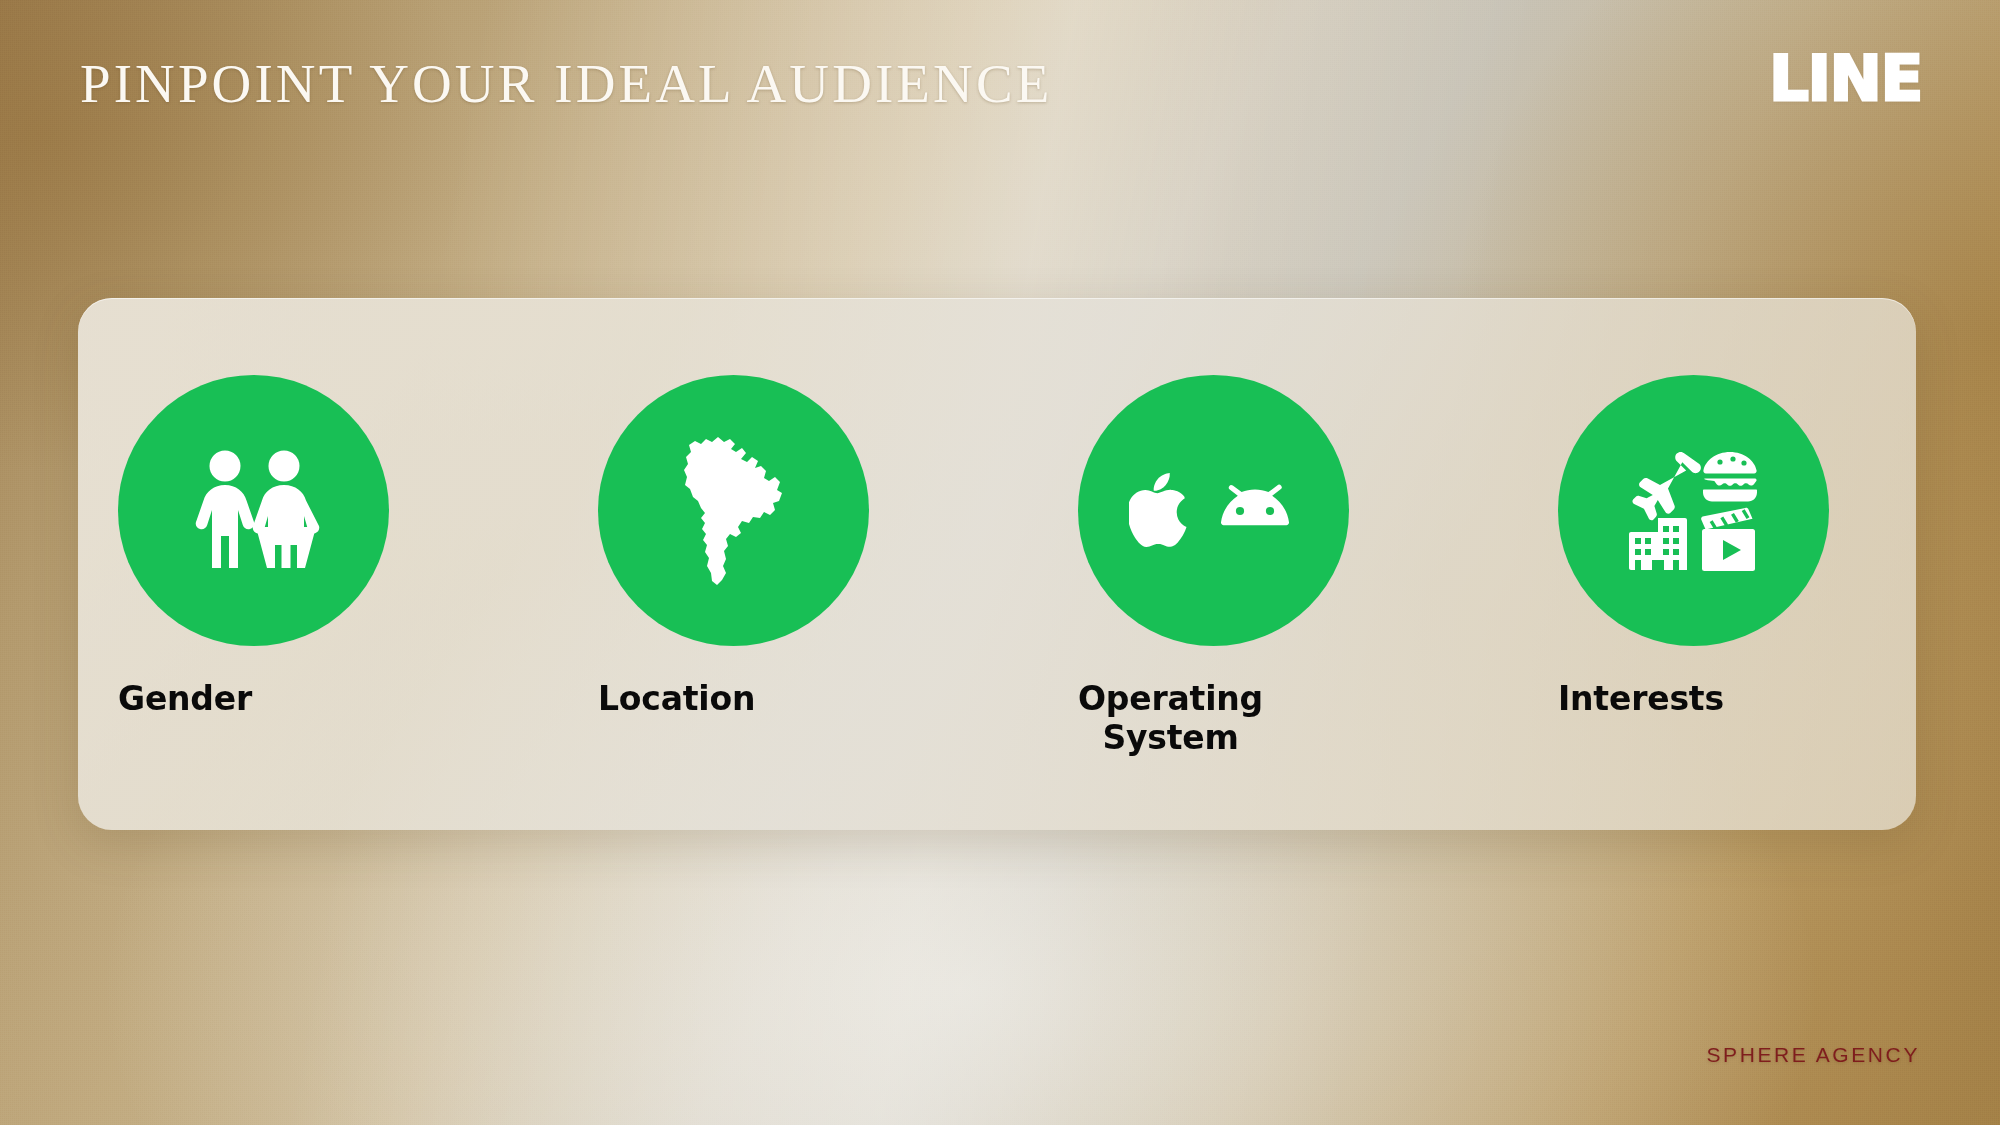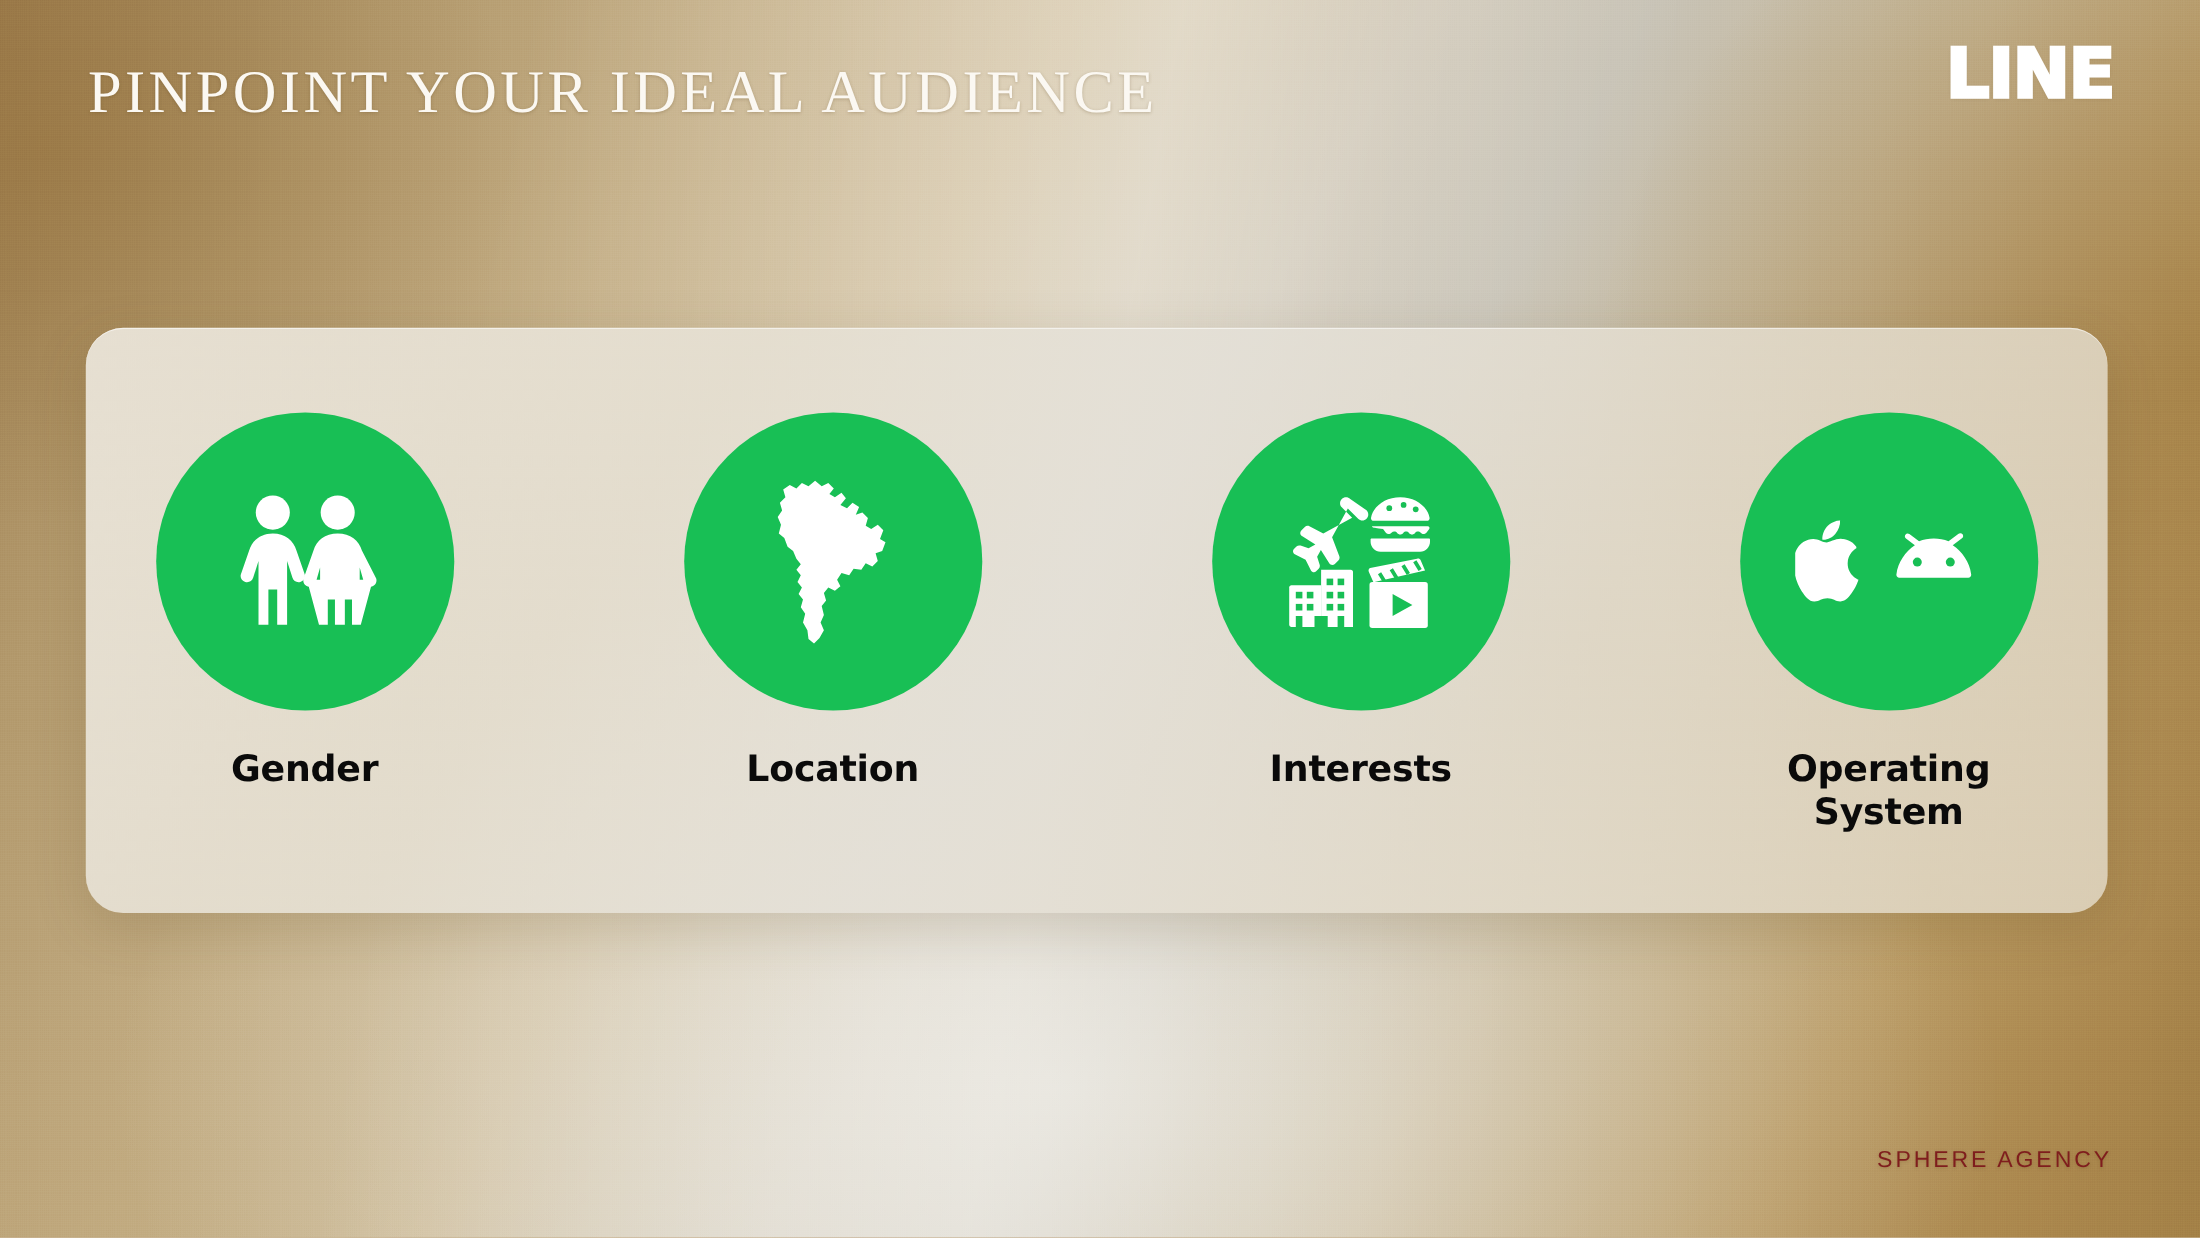--- a/index.html
+++ b/index.html
@@ -72,21 +72,21 @@
 
   
   #title{
     position:absolute; left:80px; top:52px;
     font-family:"Liberation Serif","DejaVu Serif",serif;
     font-size:55px; font-weight:400; color:#fbf8f2;
     letter-spacing:3.1px; white-space:nowrap;
     text-shadow:0 1px 3px rgba(90,65,25,.28);
   }
   #line-logo{
-    position:absolute; right:78px; top:36px;
+    position:absolute; right:78px; top:48px;
     font-family:"DejaVu Sans","Liberation Sans",sans-serif;
     font-weight:700; font-size:62px; color:#ffffff;
     letter-spacing:-1px; line-height:1;
     -webkit-text-stroke:3px #ffffff;
     text-shadow:0 1px 4px rgba(90,65,25,.20);
   }
 
   
   #panel{
     position:absolute;
@@ -103,21 +103,21 @@
   }
 
   
   #items{
     position:absolute; left:0; top:0; width:100%; height:100%;
     display:flex; align-items:flex-start; justify-content:space-between;
     padding:77px 40px 0 40px;
   }
   .item{
     width:318px;
-    display:flex; flex-direction:column; align-items:center;
+    display:flex; flex-direction:column; align-items:flex-start;
   }
   .circle{
     width:271px; height:271px; border-radius:50%;
     background:#18bf55;
     display:flex; align-items:center; justify-content:center;
     flex-shrink:0;
   }
   .circle svg{ display:block; }
   .label{
     margin-top:34px;
@@ -178,20 +178,44 @@
             <path d="M40 2 L46 7 L52 4 L57 9 L53 14 L58 17 L64 13 L68 18 L63 24 L69 27 L74 22 L80 26 L77 33
                      L83 31 L88 36 L86 43 L91 46 L97 42 L102 47 L99 55 L104 58 L101 66 L95 68 L97 75 L92 80
                      L86 77 L82 83 L75 82 L71 88 L64 86 L60 92 L63 98 L58 102 L52 99 L48 104 L50 111
                      L46 116 L48 124 L45 131 L48 138 L44 145 L39 150 L34 146 L33 138 L29 131 L31 123
                      L27 117 L29 110 L25 105 L28 99 L24 94 L27 88 L23 83 L27 78 L23 73 L20 66 L15 62
                      L12 54 L7 50 L9 42 L6 35 L10 29 L8 22 L13 17 L11 10 L17 6 L23 9 L28 4 L34 7 Z"></path>
           </svg>
         </span>
       </div>
       <div class="label">Location</div>
+    </div>
+
+    <div class="item">
+      <div class="circle">
+        <span style="display:flex;align-items:center;gap:20px;">
+          <svg width="62" height="76" viewBox="0 0 62 76" fill="#ffffff">
+            <path d="M40.8 0c.3 4.6-1.5 9-4.2 12.2c-2.8 3.3-7.4 5.9-11.9 5.5c-.4-4.5 1.7-9.1 4.3-12
+                     C31.9 2.5 37 .2 40.8 0z"></path>
+            <path d="M55.6 26.5c-.4.3-8 4.6-7.9 13.8c.1 11 9.7 14.6 9.8 14.7c-.1.3-1.5 5.4-5.1 10.6
+                     c-3.1 4.6-6.3 9.1-11.2 9.2c-4.8.1-6.4-2.9-11.9-2.9c-5.5 0-7.2 2.8-11.8 3c-4.8.2-8.5-4.9-11.6-9.4
+                     C-.4 55.4-5 38.6 1.4 27.3c3.1-5.6 8.8-9.2 14.9-9.3c4.6-.1 9 3.2 12.1 3.2c3.1 0 8.4-3.9 14.1-3.3
+                     c2.4.1 9.2 1 13.1 7.2c-.3.2-.1.1 0 .1z" transform="translate(0,-1)"></path>
+          </svg>
+          <svg width="88" height="54" viewBox="0 0 88 54" fill="#ffffff">
+            <path d="M18.2 2.2a2.6 2.6 0 0 1 3.6-.7L30.6 8.1C34.7 6.5 39.2 5.6 44 5.6s9.3.9 13.4 2.5
+                     l8.8-6.6a2.6 2.6 0 1 1 3.1 4.1l-8.1 6.1C69.9 17.6 76.6 27 78 38.2c.2 1.6-1 3-2.6 3H12.6
+                     c-1.6 0-2.8-1.4-2.6-3C11.4 27 18.1 17.6 26.8 11.7l-8.1-6.1a2.6 2.6 0 0 1-.5-3.4z"></path>
+            <circle cx="29" cy="27" r="4.1" fill="#18bf55"></circle>
+            <circle cx="59" cy="27" r="4.1" fill="#18bf55"></circle>
+          </svg>
+        </span>
+      </div>
+      <div class="label" style="white-space:pre-line;">Operating
+System</div>
     </div>
 
     <div class="item">
       <div class="circle">
         <span>
           <svg width="134" height="126" viewBox="0 0 134 126" fill="#ffffff">
 
             <g>
               <path d="M57.5 5.6c-2.1-2.1-5.6-2.1-7.7 0c-2.1 2.1-2.1 5.5 0 7.6l9.4 9.4L33 36.9l-12.6-6.6
                        c-1.4-.7-3.1-.5-4.2.7l-3.2 3.2c-1.5 1.5-1.2 4 .6 5.1l12.2 7.6l-6.2 3.4l-7.3-2.3
@@ -236,40 +260,16 @@
               <path d="M12 9.5 L16 18 M23 7 L27 15.5 M34 4.5 L38 13 M45 2 L49 10.5" stroke="#18bf55" stroke-width="3.4" fill="none" transform="rotate(-6 27 9)"></path>
               <rect x="3" y="19" width="53" height="42" rx="2.5"></rect>
               <path d="M24 30 L42 40 L24 50 Z" fill="#18bf55"></path>
             </g>
           </svg>
         </span>
       </div>
       <div class="label">Interests</div>
     </div>
 
-    <div class="item">
-      <div class="circle">
-        <span style="display:flex;align-items:center;gap:20px;">
-          <svg width="62" height="76" viewBox="0 0 62 76" fill="#ffffff">
-            <path d="M40.8 0c.3 4.6-1.5 9-4.2 12.2c-2.8 3.3-7.4 5.9-11.9 5.5c-.4-4.5 1.7-9.1 4.3-12
-                     C31.9 2.5 37 .2 40.8 0z"></path>
-            <path d="M55.6 26.5c-.4.3-8 4.6-7.9 13.8c.1 11 9.7 14.6 9.8 14.7c-.1.3-1.5 5.4-5.1 10.6
-                     c-3.1 4.6-6.3 9.1-11.2 9.2c-4.8.1-6.4-2.9-11.9-2.9c-5.5 0-7.2 2.8-11.8 3c-4.8.2-8.5-4.9-11.6-9.4
-                     C-.4 55.4-5 38.6 1.4 27.3c3.1-5.6 8.8-9.2 14.9-9.3c4.6-.1 9 3.2 12.1 3.2c3.1 0 8.4-3.9 14.1-3.3
-                     c2.4.1 9.2 1 13.1 7.2c-.3.2-.1.1 0 .1z" transform="translate(0,-1)"></path>
-          </svg>
-          <svg width="88" height="54" viewBox="0 0 88 54" fill="#ffffff">
-            <path d="M18.2 2.2a2.6 2.6 0 0 1 3.6-.7L30.6 8.1C34.7 6.5 39.2 5.6 44 5.6s9.3.9 13.4 2.5
-                     l8.8-6.6a2.6 2.6 0 1 1 3.1 4.1l-8.1 6.1C69.9 17.6 76.6 27 78 38.2c.2 1.6-1 3-2.6 3H12.6
-                     c-1.6 0-2.8-1.4-2.6-3C11.4 27 18.1 17.6 26.8 11.7l-8.1-6.1a2.6 2.6 0 0 1-.5-3.4z"></path>
-            <circle cx="29" cy="27" r="4.1" fill="#18bf55"></circle>
-            <circle cx="59" cy="27" r="4.1" fill="#18bf55"></circle>
-          </svg>
-        </span>
-      </div>
-      <div class="label" style="white-space:pre-line;">Operating
-System</div>
-    </div>
-
   </div>
 </div>
 
 <div id="footer">SPHERE AGENCY</div>
 
 </body></html>

